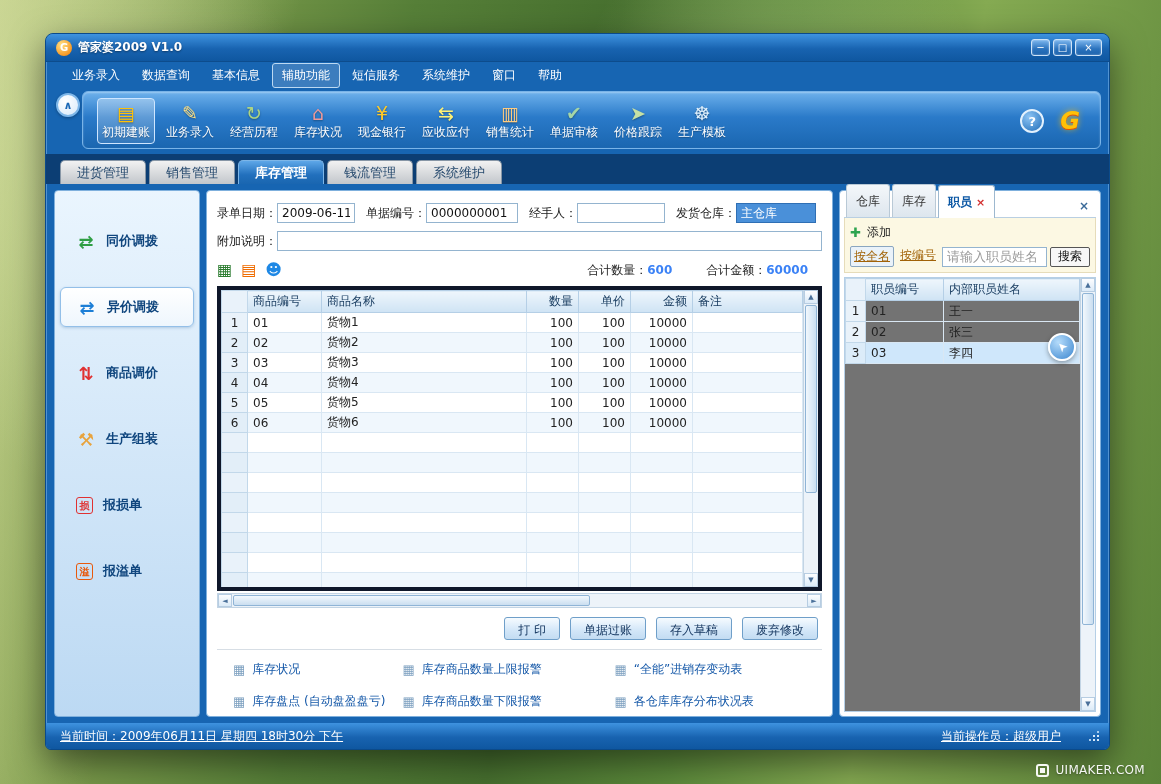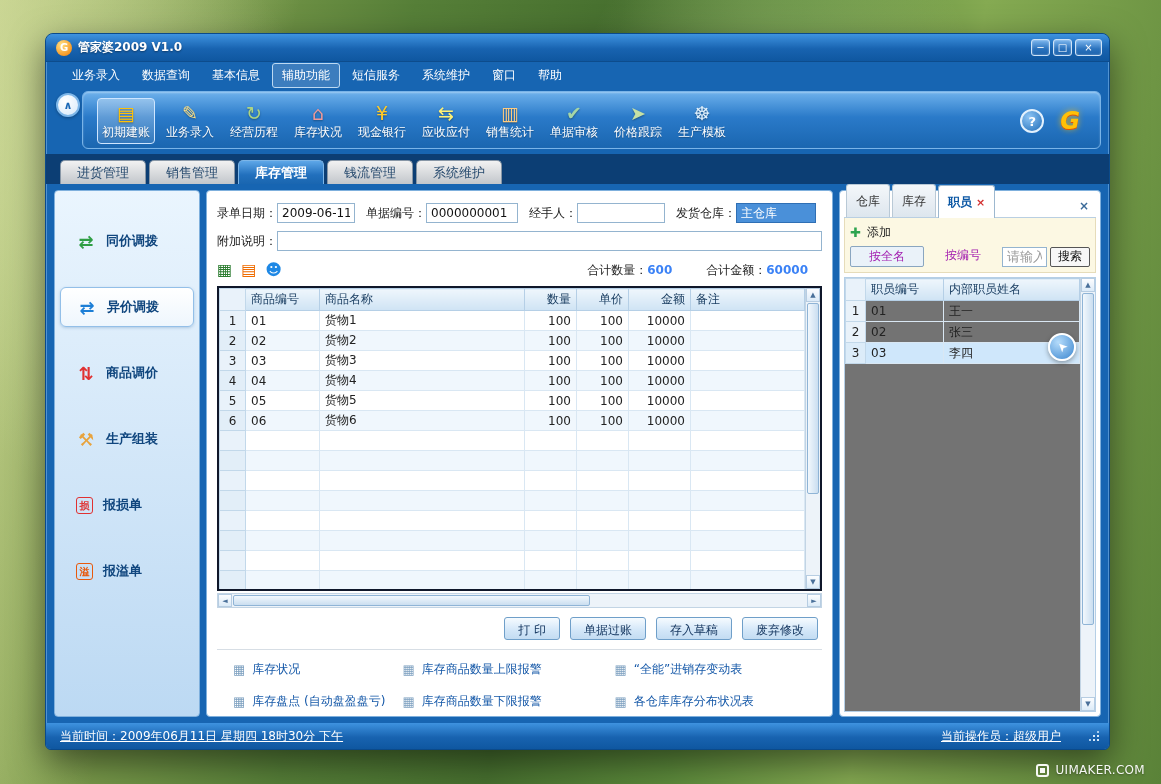--- a/index.html
+++ b/index.html
@@ -88,21 +88,21 @@
   .f-input.selected { background:#4a90d9; color:#fff; border-color:#2f6fb4; }
   .note-row { display:flex; align-items:center; margin-top:4px; height:24px; }
   .note-row .f-input { flex:1; }
   .mini-row { display:flex; align-items:center; margin-top:5px; height:24px; gap:8px; }
   .mini-icons { display:inline-flex; gap:9px; align-items:center; }
   .mini-icon { font-size:16px; line-height:18px; }
   .totals { margin-left:auto; display:flex; align-items:center; gap:34px; padding-right:14px; }
   .tot-label { color:#222; }
   .tot-val { font-weight:bold; color:#3b82f6; }
 
-  .table-wrap { margin-top:4px; height:305px; border:2px solid #0f172a; display:flex; }
+  .table-wrap { margin-top:4px; height:305px; border:4px solid #0f172a; display:flex; }
   .grid-area { flex:1; overflow:hidden; background:#fff; }
   table.grid, table.rp-grid { width:100%; border-collapse:collapse; table-layout:fixed; font-size:12px; }
   .grid th, .rp-grid th { height:22px; background:linear-gradient(#eef6fc,#cfe3f4); border:1px solid #b5cfe6;
     font-weight:normal; color:#163a5e; text-align:left; padding:0 5px; }
   .grid th.num { text-align:right; }
   .grid td, .rp-grid td { height:20px; border:1px solid #d9e7f3; padding:0 5px; color:#222;
     white-space:nowrap; overflow:hidden; }
   .rp-grid td { height:21px; }
   .grid td.num { text-align:right; }
   .grid td.rownum, .grid th.rownum, .rp-grid td.rownum, .rp-grid th.rownum {
@@ -141,21 +141,21 @@
     border-radius:3px 3px 0 0; }
   .rp-tab.active { background:#fff; color:#0b57a4; font-weight:bold; position:relative; top:1px; border-color:#9db8cf; }
   .tab-close { color:#d32f2f; font-weight:bold; font-size:11px; }
   .panel-close { margin-left:auto; color:#3a6a99; font-size:12px; font-weight:bold; padding:0 5px; align-self:center; }
 
   .rp-toolbar { background:#fcf8e3; border:1px solid #e6dcba; border-top:none; padding:4px 5px 5px; }
   .add-row { display:flex; align-items:center; gap:6px; height:20px; color:#222; }
   .add-icon { color:#2ea44f; font-weight:bold; font-size:13px; }
   .search-row { display:flex; align-items:center; gap:3px; margin-top:4px; }
   #rp-filters { display:flex; gap:3px; }
-  .filter-btn { color:#a21caf; font-size:12px; padding:1px 18px; white-space:nowrap; }
+  .filter-btn { color:#a16207; text-decoration:underline; font-size:12px; padding:1px 3px; white-space:nowrap; }
   .filter-btn.pressed { border:1px solid #8aa6c0; background:#eaf2f9; border-radius:2px; }
   .rp-search-input { flex:1; min-width:0; height:20px; border:1px solid #94b4cf; padding:0 4px; font-size:13px; }
   .search-btn { height:20px; padding:0 7px; font-size:12px; background:#f7f7f7; border:1px solid #555;
     border-radius:2px; color:#111; }
 
   .rp-body { flex:1; display:flex; margin-top:4px; min-height:0; border:1px solid #b5cfe6; }
   .rp-tablewrap { flex:1; background:#737373; display:flex; flex-direction:column; min-width:0; }
   .rp-filler { flex:1; }
   .rp-scroll { border-left:1px solid #c2d4e4; }
 

